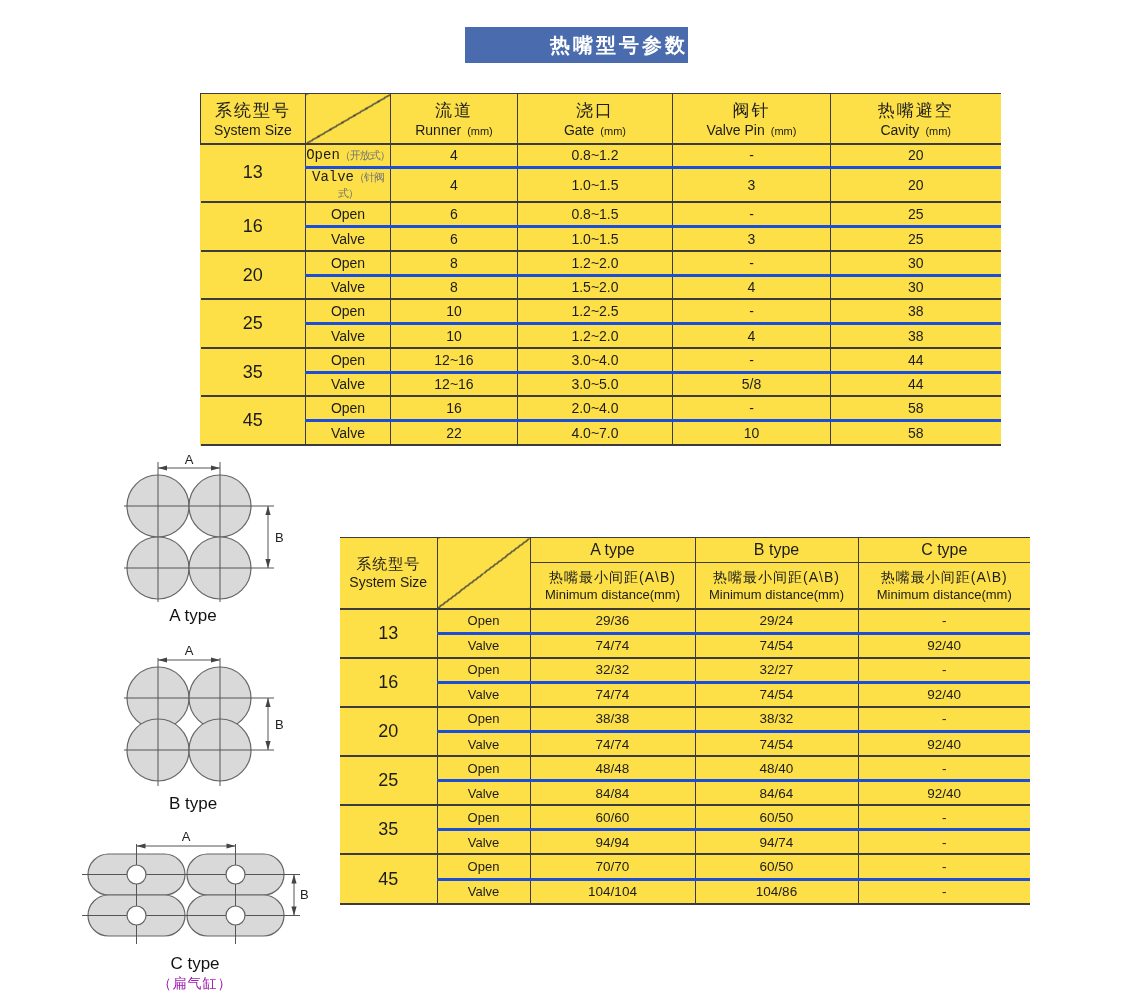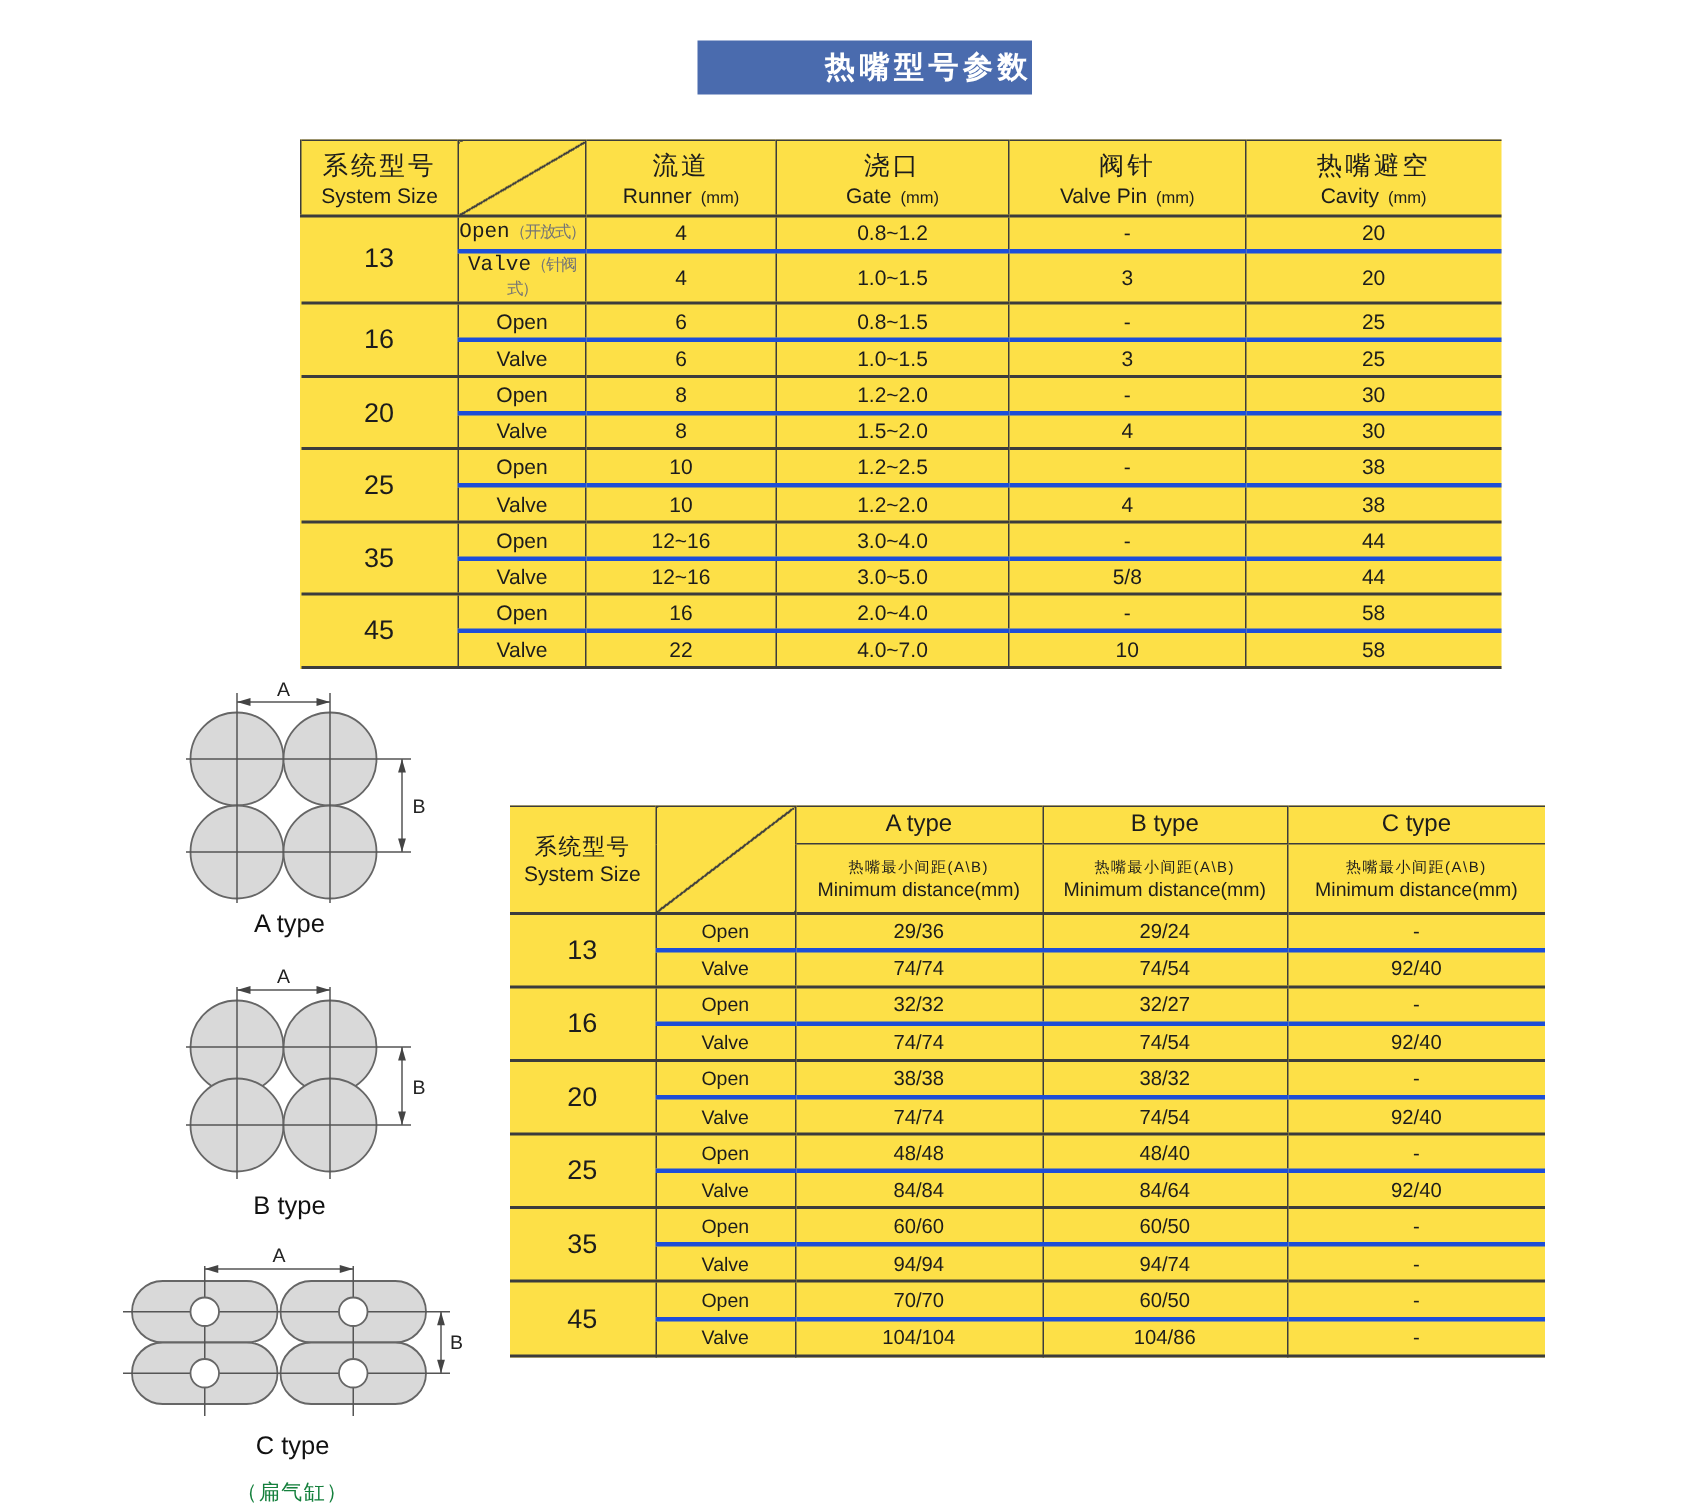--- a/index.html
+++ b/index.html
@@ -34,29 +34,29 @@
   .hcn{font-size:17px;letter-spacing:2px;}
   .hen{font-size:14px;}
   .unit{font-size:11px;margin-left:6px;}
   .size{font-size:18px;}
   .mode{font-size:14px;}
   .lft{text-align:left;padding-left:4px;font-family:Liberation Mono, monospace;}
   .note{font-size:11px;color:#757575;letter-spacing:-1px;}
   .val{font-size:14px;}
   #t2 .hcn{font-size:15px;letter-spacing:1px;}
   #t2 .typ{font-size:16px;}
-  .subcn{font-size:10px;letter-spacing:1px;}
+  .subcn{font-size:14px;letter-spacing:1px;}
   .suben{font-size:13px;}
   #t2 .mode{font-size:13px;}
   #t2 .val{font-size:13.5px;}
 
   
   .fig{position:absolute;text-align:center;}
   .figlabel{font-size:17px;color:#111;margin-top:2px;}
-  .figsub{font-size:14px;color:#15803d;margin-top:12px;letter-spacing:1px;}
+  .figsub{font-size:14px;color:#a21caf;margin-top:1px;letter-spacing:1px;}
   .fig svg{display:block;margin:0 auto;}
 </style>
 </head>
 <body>
 
 <div id="page">
 
   <div id="banner">
     <span>热嘴型号参数</span>
   </div>

